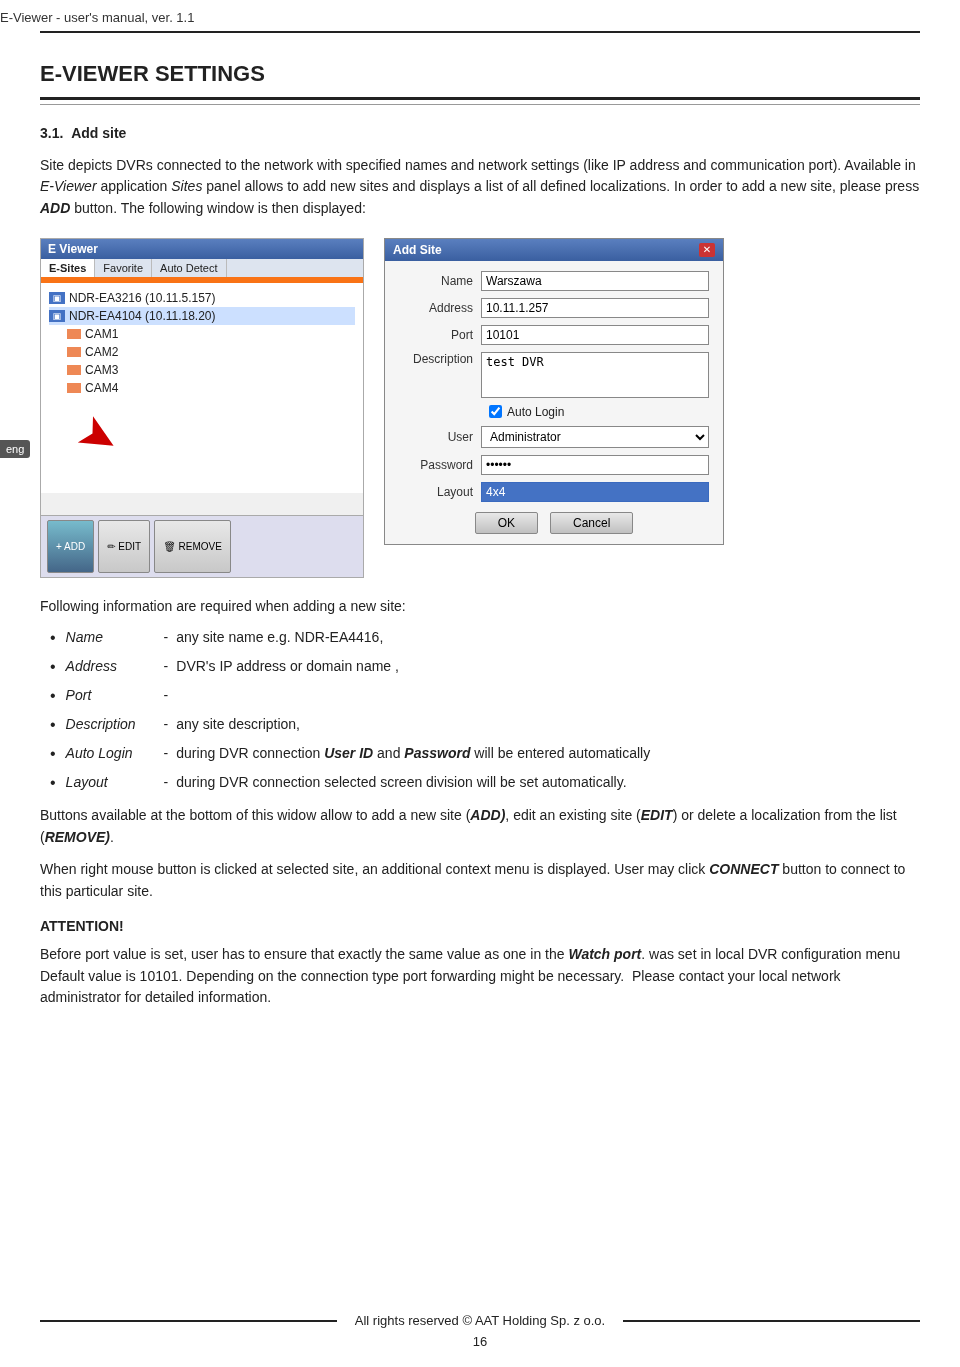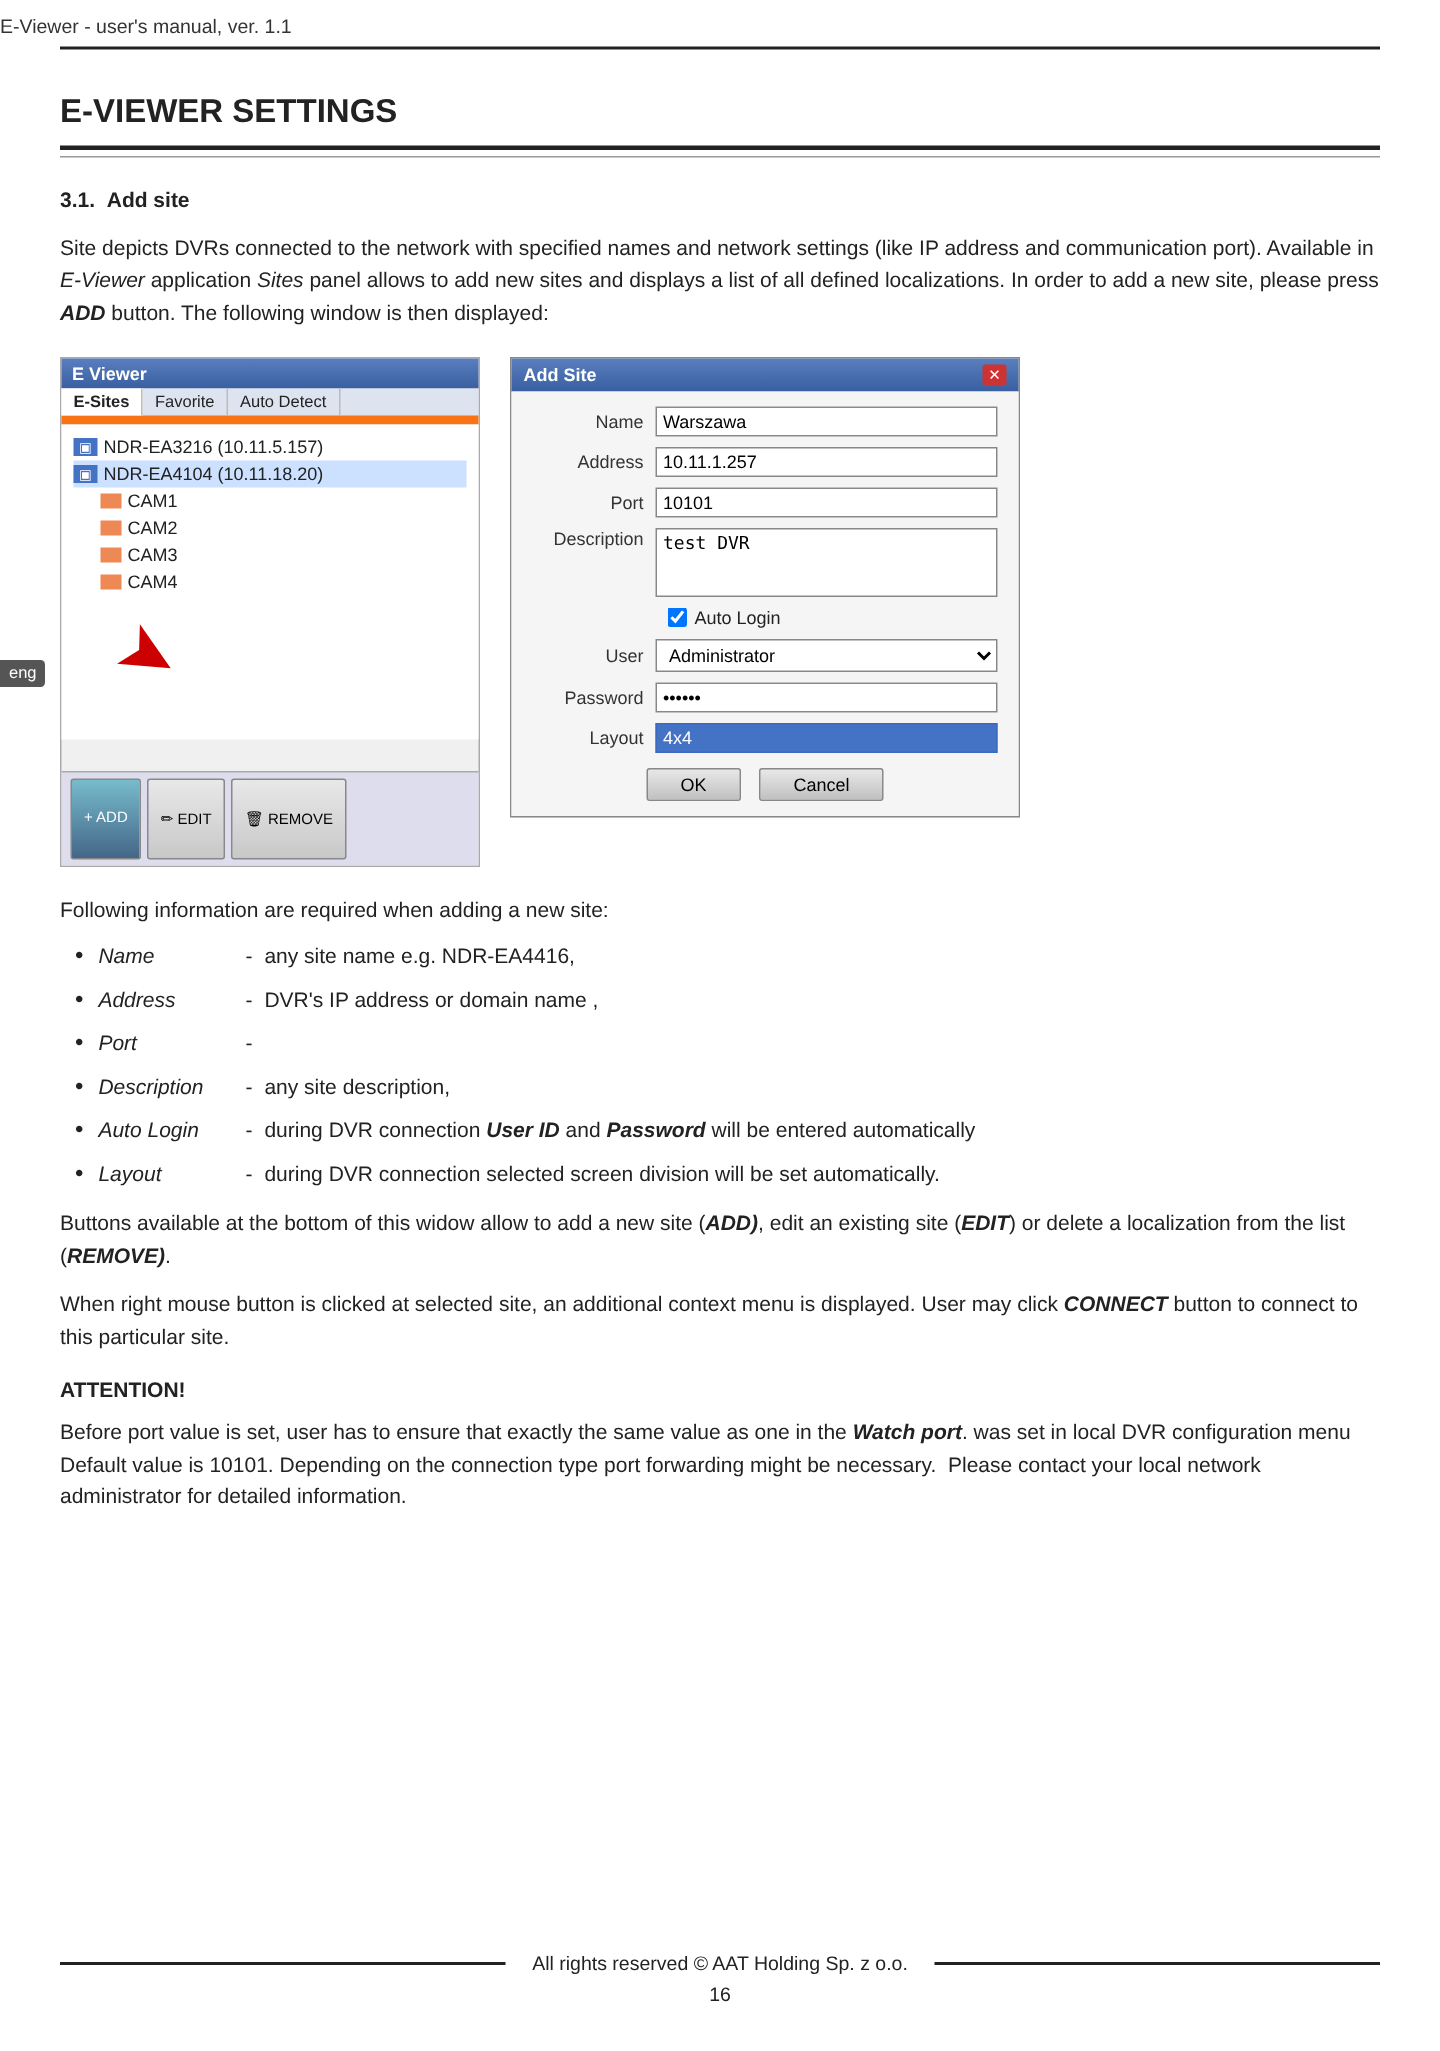--- a/index.html
+++ b/index.html
@@ -61,21 +61,21 @@
     }
     .screenshot-row {
       display: flex;
       flex-direction: row;
       gap: 20px;
       margin: 18px 0 18px 0;
       align-items: flex-start;
     }
     
     .eviewer-panel {
-      width: 280px;
+      width: 324px;
       min-height: 340px;
       border: 1px solid #aaa;
       background: #f0f0f0;
       font-size: 12px;
       flex-shrink: 0;
       position: relative;
     }
     .eviewer-titlebar {
       background: linear-gradient(to bottom, #5a7fbf, #3a5fa0);
       color: #fff;
@@ -468,20 +468,20 @@
   </p>
 
   <p class="attention-head">ATTENTION!</p>
 
   <p>
     Before port value is set, user has to ensure that exactly the same value as one in the <span class="italic bold">Watch port</span>. was set in local DVR configuration menu Default value is 10101. Depending on the connection type port forwarding might be necessary.&nbsp; Please contact your local network administrator for detailed information.
   </p>
 
 </div>
 
-<div style="position:absolute; bottom:30px; left:0; right:0;">
+<div style="position:absolute; bottom:18px; left:0; right:0;">
   <div style="display:flex; align-items:center; justify-content:center;">
     <div style="flex:1; border-top:2px solid #222; margin-left:40px; margin-right:18px;"></div>
     <span style="font-size:13px; white-space:nowrap;">All rights reserved © AAT Holding Sp. z o.o.</span>
     <div style="flex:1; border-top:2px solid #222; margin-right:40px; margin-left:18px;"></div>
   </div>
   <div style="text-align:center; margin-top:6px; font-size:13px;">16</div>
 </div>
 
 </body></html>

